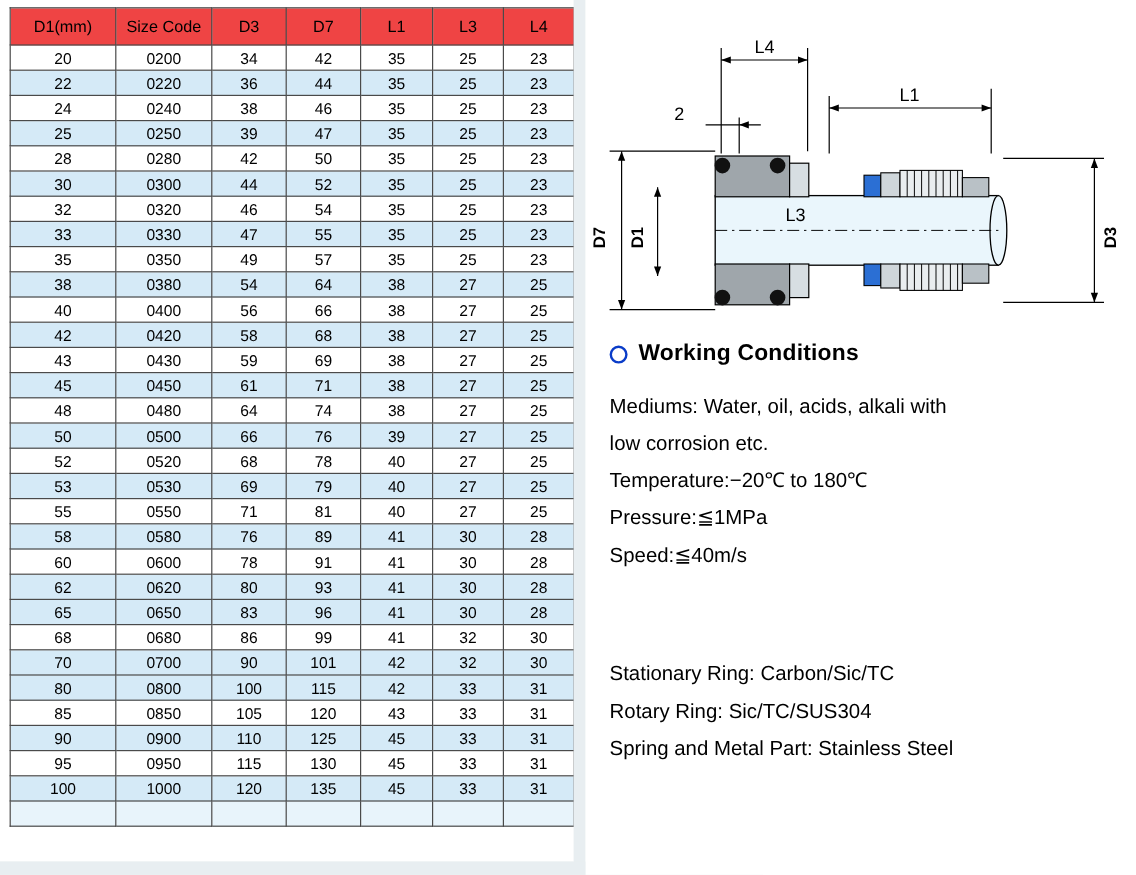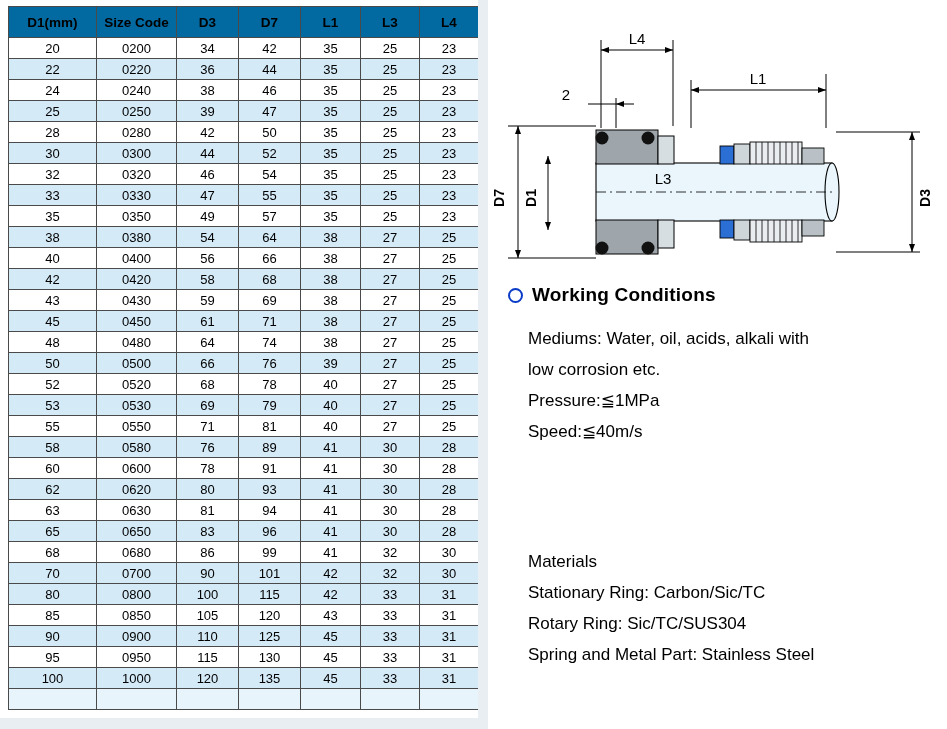--- a/index.html
+++ b/index.html
@@ -23,24 +23,24 @@
   }
   table.spec th, table.spec td{
     border:1px solid #4a4a4a;
     text-align:center;
     font-size:13px;
     height:20px;
     padding:0;
     background:#ffffff;
   }
   table.spec th{
-    font-weight:bold;
+    font-weight:normal;
     font-size:13.5px;
     height:30px;
-    background:#0369a1;
+    background:#ef4444;
   }
   table.spec tr.alt td{
     background:#d5eaf7;
   }
   table.spec tr.empty td{
     background:#e8f4fb;
     height:20px;
   }
   col.c0{width:88px}
   col.c1{width:80px}
@@ -82,21 +82,21 @@
     width:15px;height:15px;border:2.4px solid #0a3cc8;border-radius:50%;
     box-sizing:border-box;
   }
   .wc-title{
     font-size:19px;font-weight:bold;letter-spacing:0.2px;
   }
   .lines{
     position:absolute;left:20px;top:323px;width:430px;
   }
   .line{
-    font-size:17px;line-height:31px;white-space:nowrap;margin-left:20px;
+    font-size:17px;line-height:31px;white-space:nowrap;
   }
   .mat{
     position:absolute;left:20px;top:546px;width:430px;
   }
   .mat .line{font-size:17px;line-height:31px;}
 </style>
 </head>
 <body>
 
 <div class="page">
@@ -315,29 +315,20 @@
           </tr>
           <tr class="alt">
             <td>62</td>
             <td>0620</td>
             <td>80</td>
             <td>93</td>
             <td>41</td>
             <td>30</td>
             <td>28</td>
           </tr>
-          <tr>
-            <td>63</td>
-            <td>0630</td>
-            <td>81</td>
-            <td>94</td>
-            <td>41</td>
-            <td>30</td>
-            <td>28</td>
-          </tr>
           <tr class="alt">
             <td>65</td>
             <td>0650</td>
             <td>83</td>
             <td>96</td>
             <td>41</td>
             <td>30</td>
             <td>28</td>
           </tr>
           <tr>
@@ -522,25 +513,25 @@
     </div>
 
     <div class="wc-head">
       <span class="wc-circle"></span>
       <span class="wc-title">Working Conditions</span>
     </div>
 
     <div class="lines">
       <div class="line">Mediums: Water, oil, acids, alkali with</div>
       <div class="line">low corrosion etc.</div>
+      <div class="line">Temperature:−20℃ to 180℃</div>
       <div class="line">Pressure:≦1MPa</div>
       <div class="line">Speed:≦40m/s</div>
     </div>
 
     <div class="mat">
-      <div class="line">Materials</div>
       <div class="line">Stationary Ring: Carbon/Sic/TC</div>
       <div class="line">Rotary Ring: Sic/TC/SUS304</div>
       <div class="line">Spring and Metal Part: Stainless Steel</div>
     </div>
 
   </div>
 </div>
 
 </body></html>

